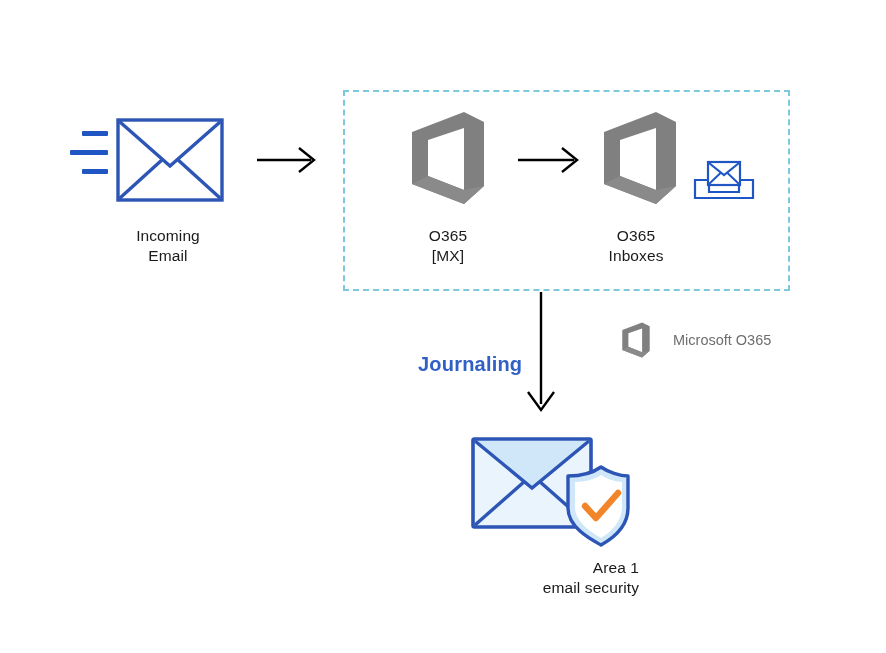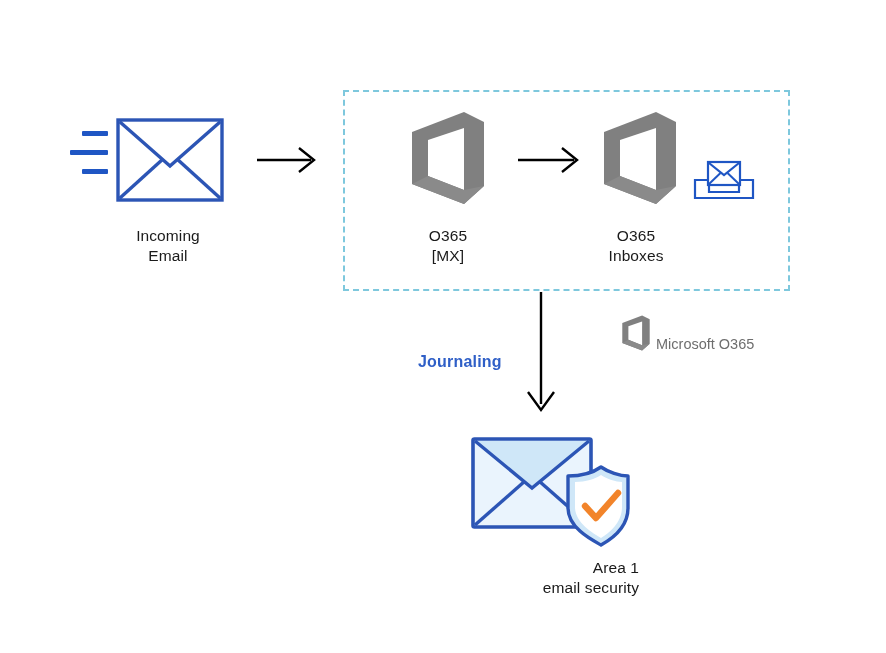--- a/index.html
+++ b/index.html
@@ -34,31 +34,31 @@
     border:2px dashed #7ec8dd;
     box-sizing:border-box;
     background:transparent;
   }
 
   
   .journaling-label{
     position:absolute;
     left:418px;top:353px;
     color:#2f5fc7;
-    font-size:16px;
+    font-size:20px;
     font-weight:bold;
     letter-spacing:.2px;
     font-family:"Liberation Sans", sans-serif;
   }
 
   
   .legend{
     position:absolute;
-    left:620px;top:314px;
-    display:flex;align-items:flex-end;gap:4px;
+    left:620px;top:321px;
+    display:flex;align-items:center;gap:21px;
   }
   .legend-text{
     color:#6e6e6e;
     font-size:14.5px;
     font-family:"Liberation Sans", sans-serif;
     white-space:nowrap;
   }
   svg{display:block;overflow:visible;}
 </style>
 </head>

